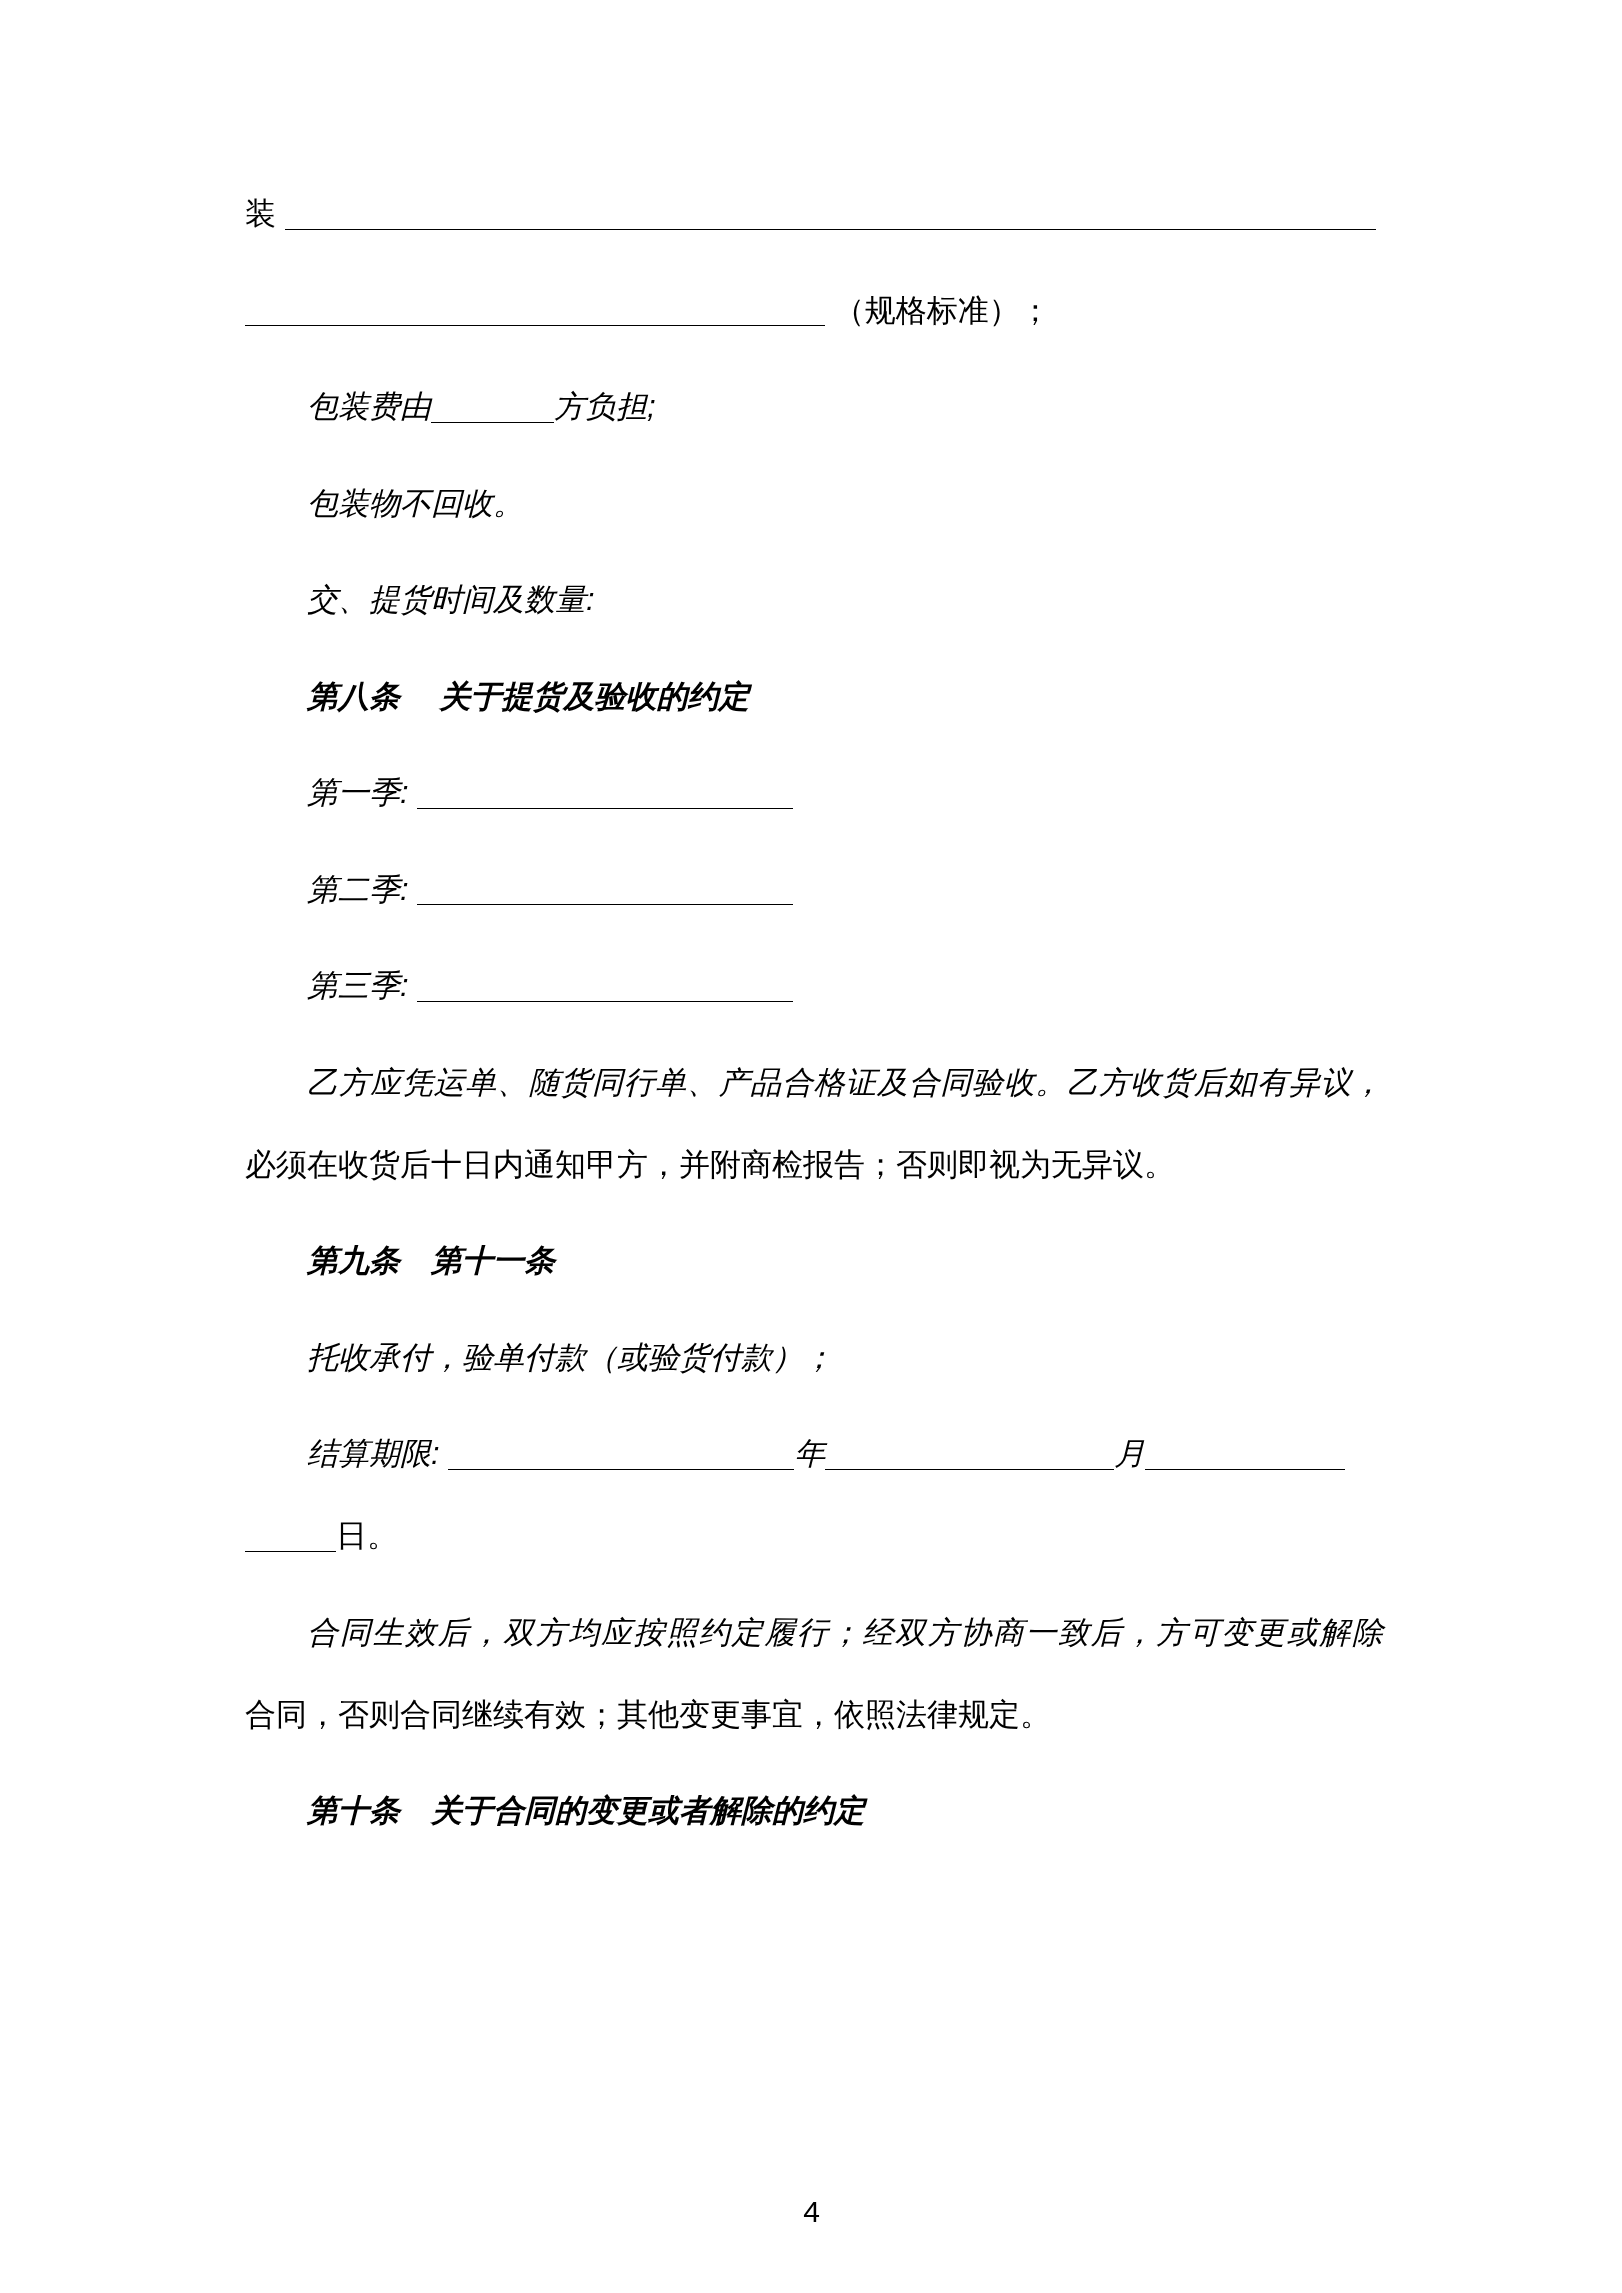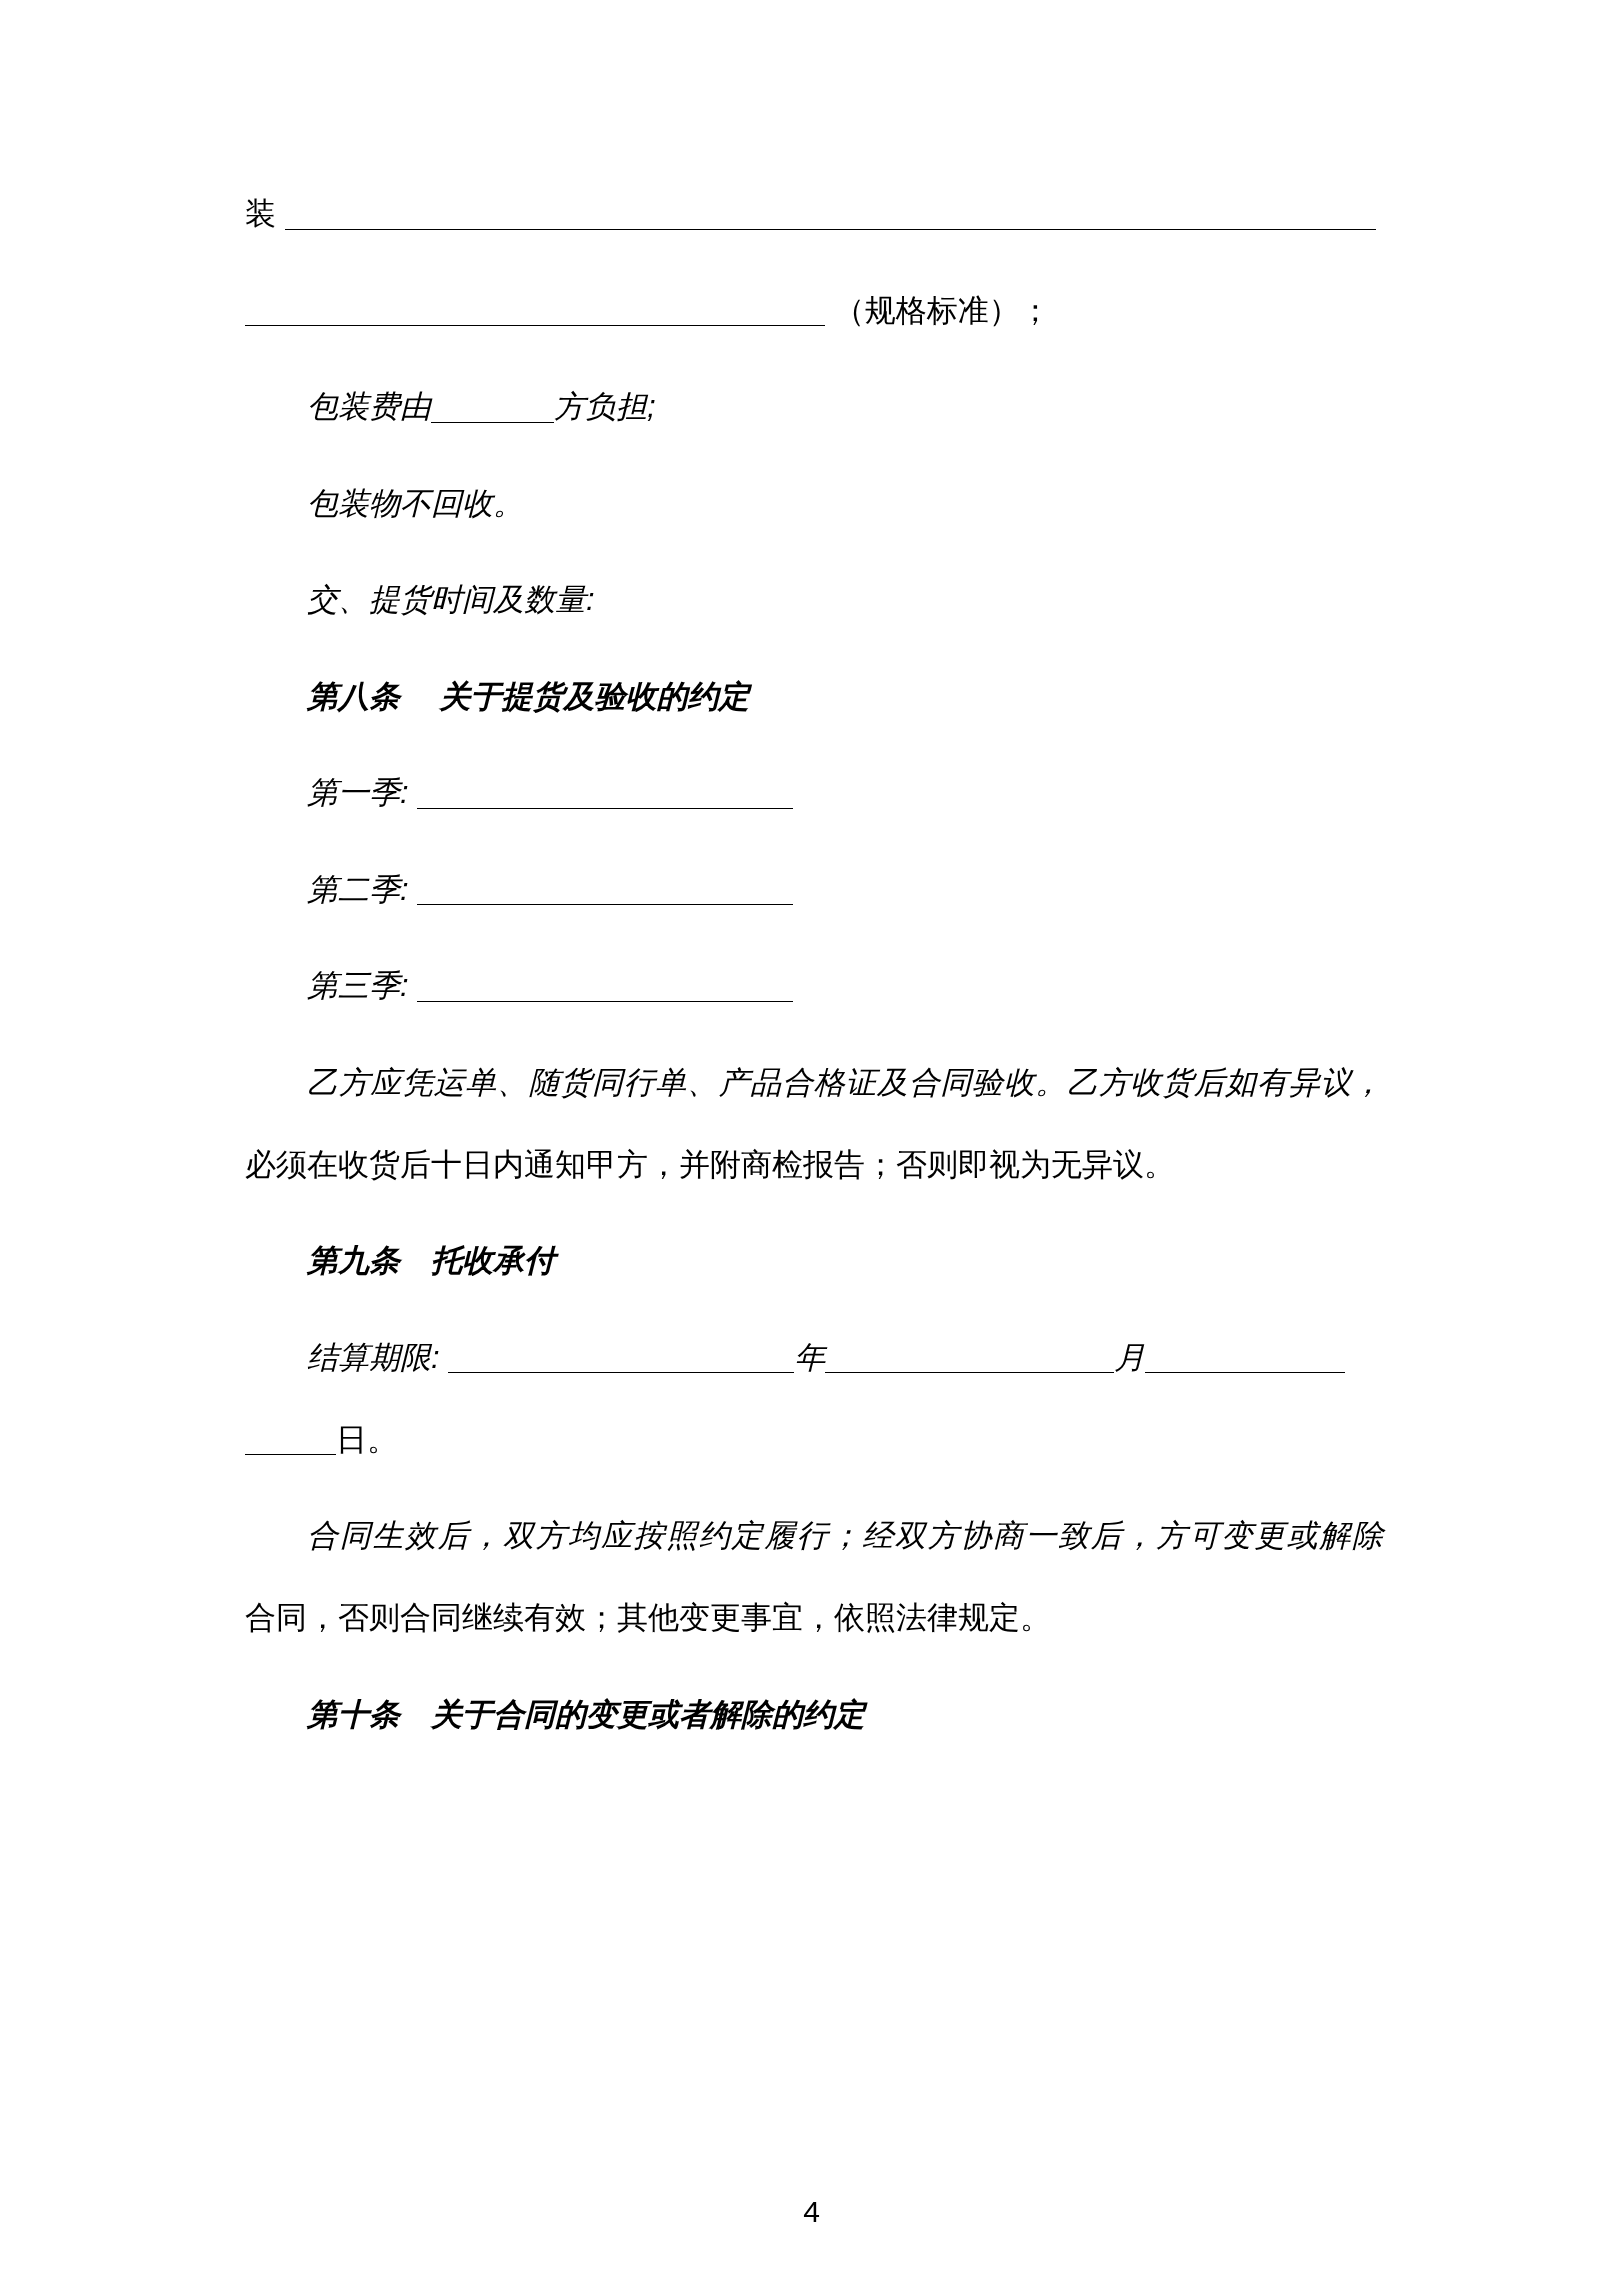--- a/index.html
+++ b/index.html
@@ -76,22 +76,23 @@
     <div class="para ind"><span>第二季: </span><span class="bl w414"></span></div>
 
     <div class="para ind"><span>第三季: </span><span class="bl w414"></span></div>
 
 
     <div class="para">
       <div class="ind stretch">乙方应凭运单、随货同行单、产品合格证及合同验收。乙方收货后如有异议，</div>
       <div>必须在收货后十日内通知甲方，并附商检报告；否则即视为无异议。</div>
     </div>
 
-    <div class="para ind bold"><span>第九条　托收承付</span></div>
+    <div class="para ind bold"><span>第九条　第十一条</span></div>
 
+    <div class="para ind"><span>托收承付，验单付款（或验货付款）；</span></div>
 
     <div class="para">
       <div class="ind"><span>结算期限: </span><span class="bl w381"></span><span>年</span><span class="bl w318"></span><span>月</span><span class="bl w220"></span></div>
       <div><span class="bl w100"></span><span>日。</span></div>
     </div>
 
     <div class="para">
       <div class="ind stretch">合同生效后，双方均应按照约定履行；经双方协商一致后，方可变更或解除</div>
       <div>合同，否则合同继续有效；其他变更事宜，依照法律规定。</div>
     </div>

